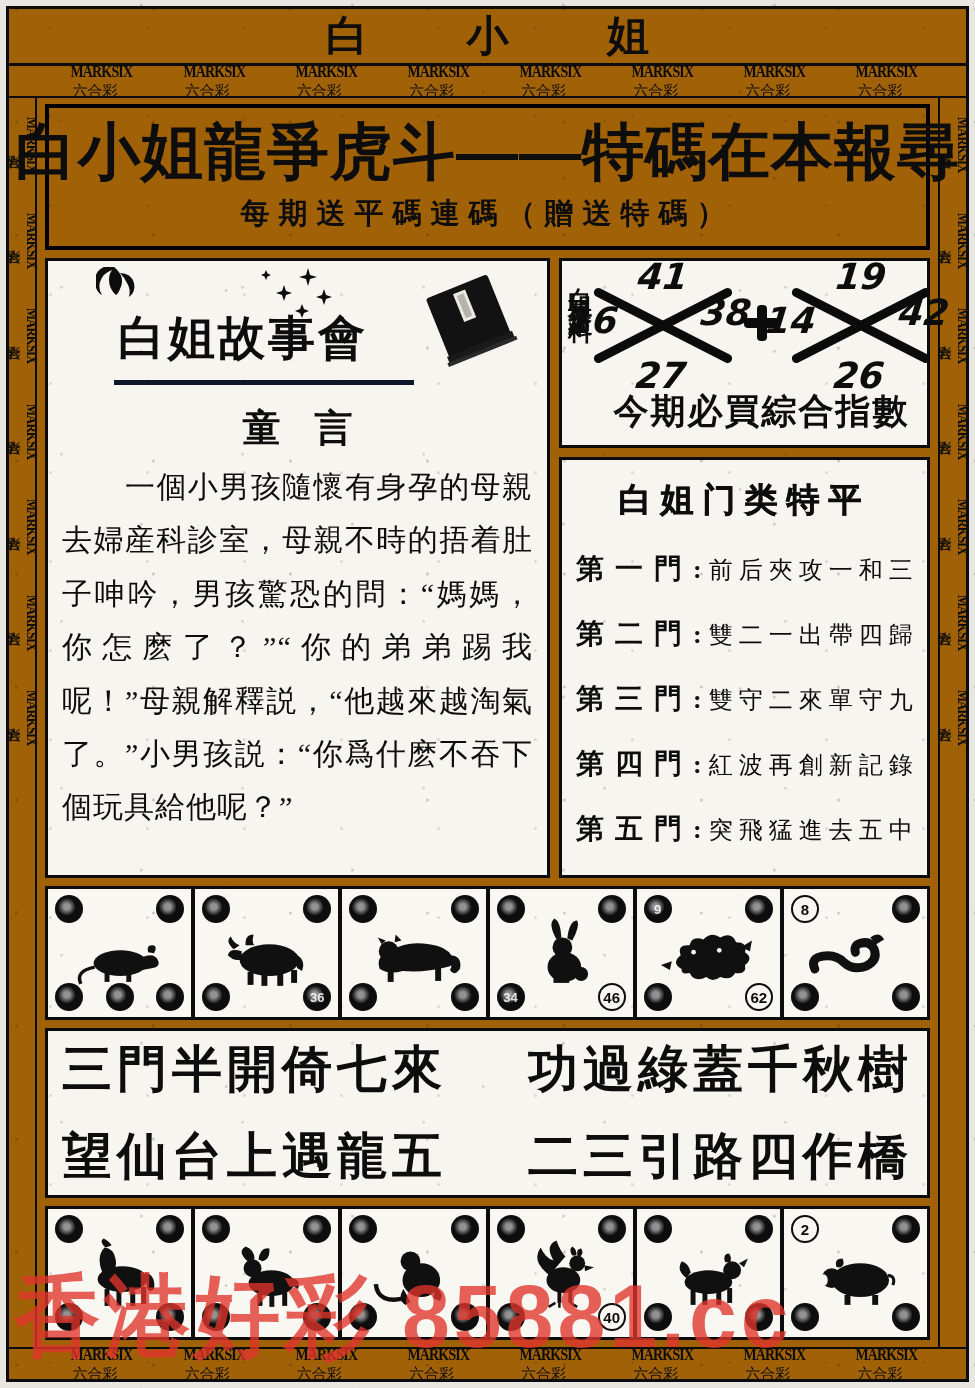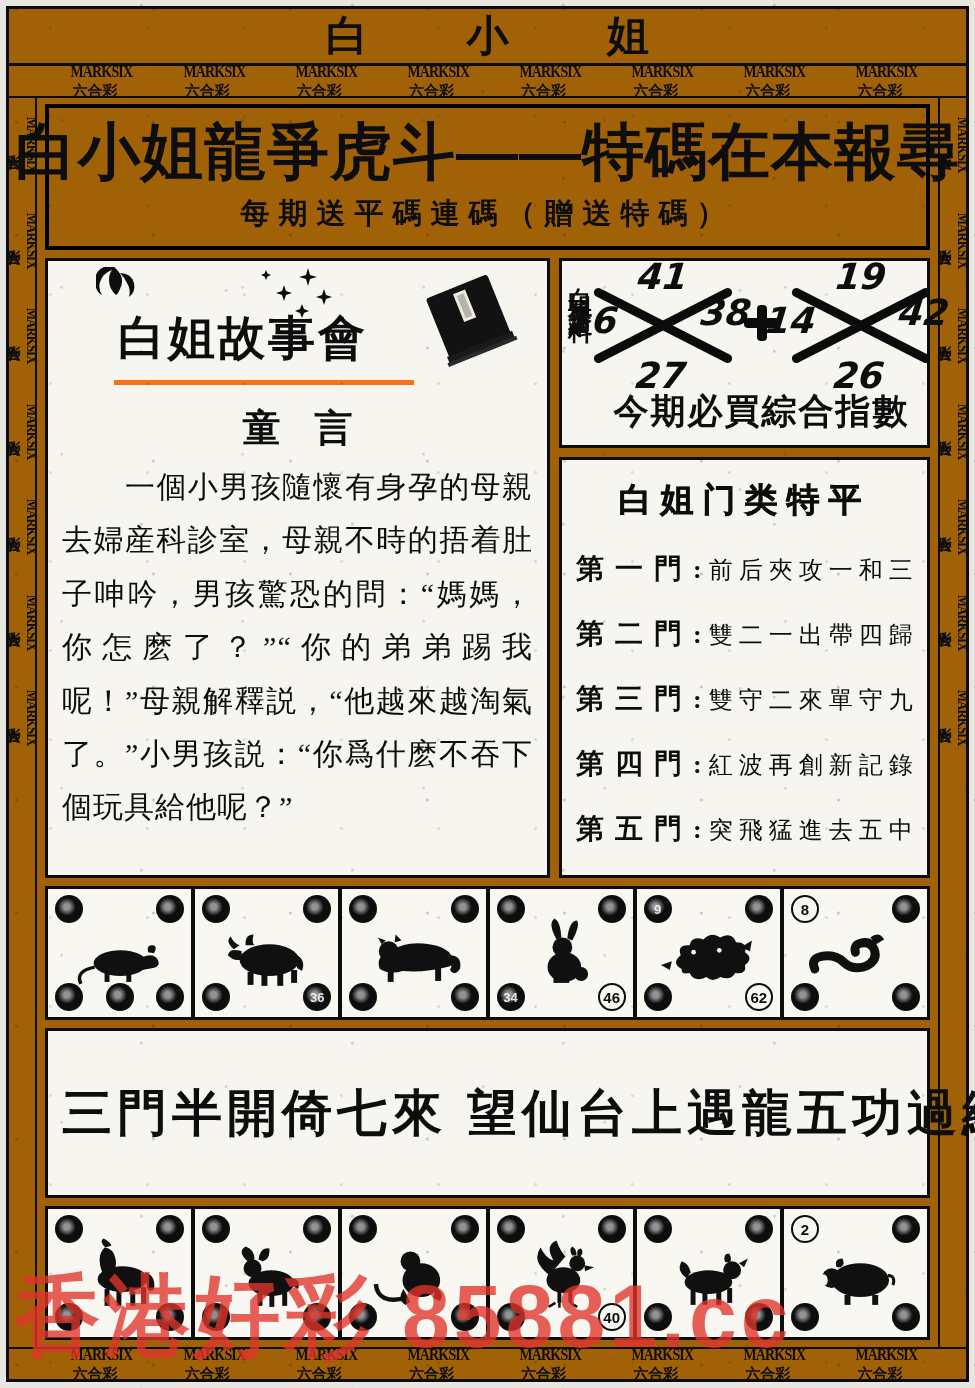--- a/index.html
+++ b/index.html
@@ -33,21 +33,21 @@
   }
   .band{
     height:30px;display:flex;align-items:center;justify-content:space-around;
     padding:0 30px;overflow:hidden;white-space:nowrap;
   }
   .band.top{border-bottom:2px solid #0c0c0c;}
   .band.bottom{border-top:2px solid #0c0c0c;}
   .mk-item{display:inline-flex;align-items:center;flex-direction:column;}
   .mk-en{font-family:"Liberation Serif",serif;font-weight:700;font-size:17px;
     letter-spacing:-1px;transform:scaleX(.82);transform-origin:right;}
-  .mk-cn{font-weight:700;font-size:15px;letter-spacing:0;}
+  .mk-cn{font-weight:400;font-size:15px;letter-spacing:0;}
   .mid{flex:1;display:flex;min-height:0;}
   .strip{width:26px;display:flex;flex-direction:column;align-items:center;
     gap:30px;padding-top:14px;overflow:hidden;}
   .strip.left{border-right:2px solid #0c0c0c;}
   .strip.right{border-left:2px solid #0c0c0c;}
   .strip .mk-item{writing-mode:vertical-rl;}
   .strip .mk-en{transform:scaleY(.85);font-size:15px;}
   .strip .mk-cn{font-size:13px;}
   .content{flex:1;min-width:0;padding:6px 8px 4px;display:flex;flex-direction:column;}
 
@@ -60,21 +60,21 @@
 
   .columns{height:620px;display:flex;gap:9px;margin-top:8px;}
   .story-box{width:505px;box-sizing:border-box;border:3px solid #0c0c0c;
     padding:8px 14px 6px;position:relative;background:#f6f5f0;}
   .story-header{position:relative;height:118px;}
   .tulip{position:absolute;left:34px;top:-2px;}
   .flowers{position:absolute;left:188px;top:-6px;}
   .book{position:absolute;right:-4px;top:-4px;}
   .story-title{
     position:absolute;left:52px;top:38px;font-size:47px;font-weight:900;
-    letter-spacing:3px;border-bottom:5px solid #f97316;padding:0 46px 10px 4px;
+    letter-spacing:3px;border-bottom:5px solid #0f172a;padding:0 46px 10px 4px;
     white-space:nowrap;
   }
   .story-sub{text-align:center;font-size:38px;font-weight:700;letter-spacing:34px;
     padding-left:34px;margin:16px 0 6px;}
   .story-body{font-family:"Liberation Serif",serif;font-size:30px;line-height:1.78;
     text-align:justify;text-indent:2.1em;letter-spacing:1px;}
 
   .right-col{flex:1;display:flex;flex-direction:column;gap:9px;min-width:0;}
   .tips-box{height:210px;box-sizing:border-box;border:3px solid #0c0c0c;
     display:flex;background:#f6f5f0;}
@@ -119,21 +119,21 @@
     background:radial-gradient(circle at 42% 42%, rgba(255,255,255,.55) 0 3px, rgba(255,255,255,0) 9px),#0d0d0d;
     color:rgba(255,255,255,.85);font-size:13px;font-weight:700;}
   .ball.light{background:#f7f6f1;border:2px solid #0d0d0d;color:#0d0d0d;
     font-size:15px;font-weight:700;}
   .ball.tl{left:7px;top:6px;}  .ball.tr{right:7px;top:6px;}
   .ball.bl{left:7px;bottom:6px;} .ball.br{right:7px;bottom:6px;}
   .ball.bc{left:50%;transform:translateX(-50%);bottom:6px;}
 
   .poem-box{height:170px;box-sizing:border-box;border:3px solid #0c0c0c;margin-top:8px;
     display:flex;align-items:center;justify-content:space-between;padding:0 14px;background:#f6f5f0;}
-  .poem-col{display:flex;flex-direction:row;gap:20px;}
+  .poem-col{display:flex;flex-direction:column;gap:20px;}
   .poem-line{font-size:50px;font-weight:800;letter-spacing:5px;white-space:nowrap;}
 
   .watermark{
     position:absolute;z-index:60;left:14px;bottom:10px;white-space:nowrap;
     font-size:86px;font-weight:800;letter-spacing:4px;
     color:#e0352b;opacity:.78;transform:scaleY(1.04);transform-origin:bottom left;
   }
 </style>
 </head>
 <body>

